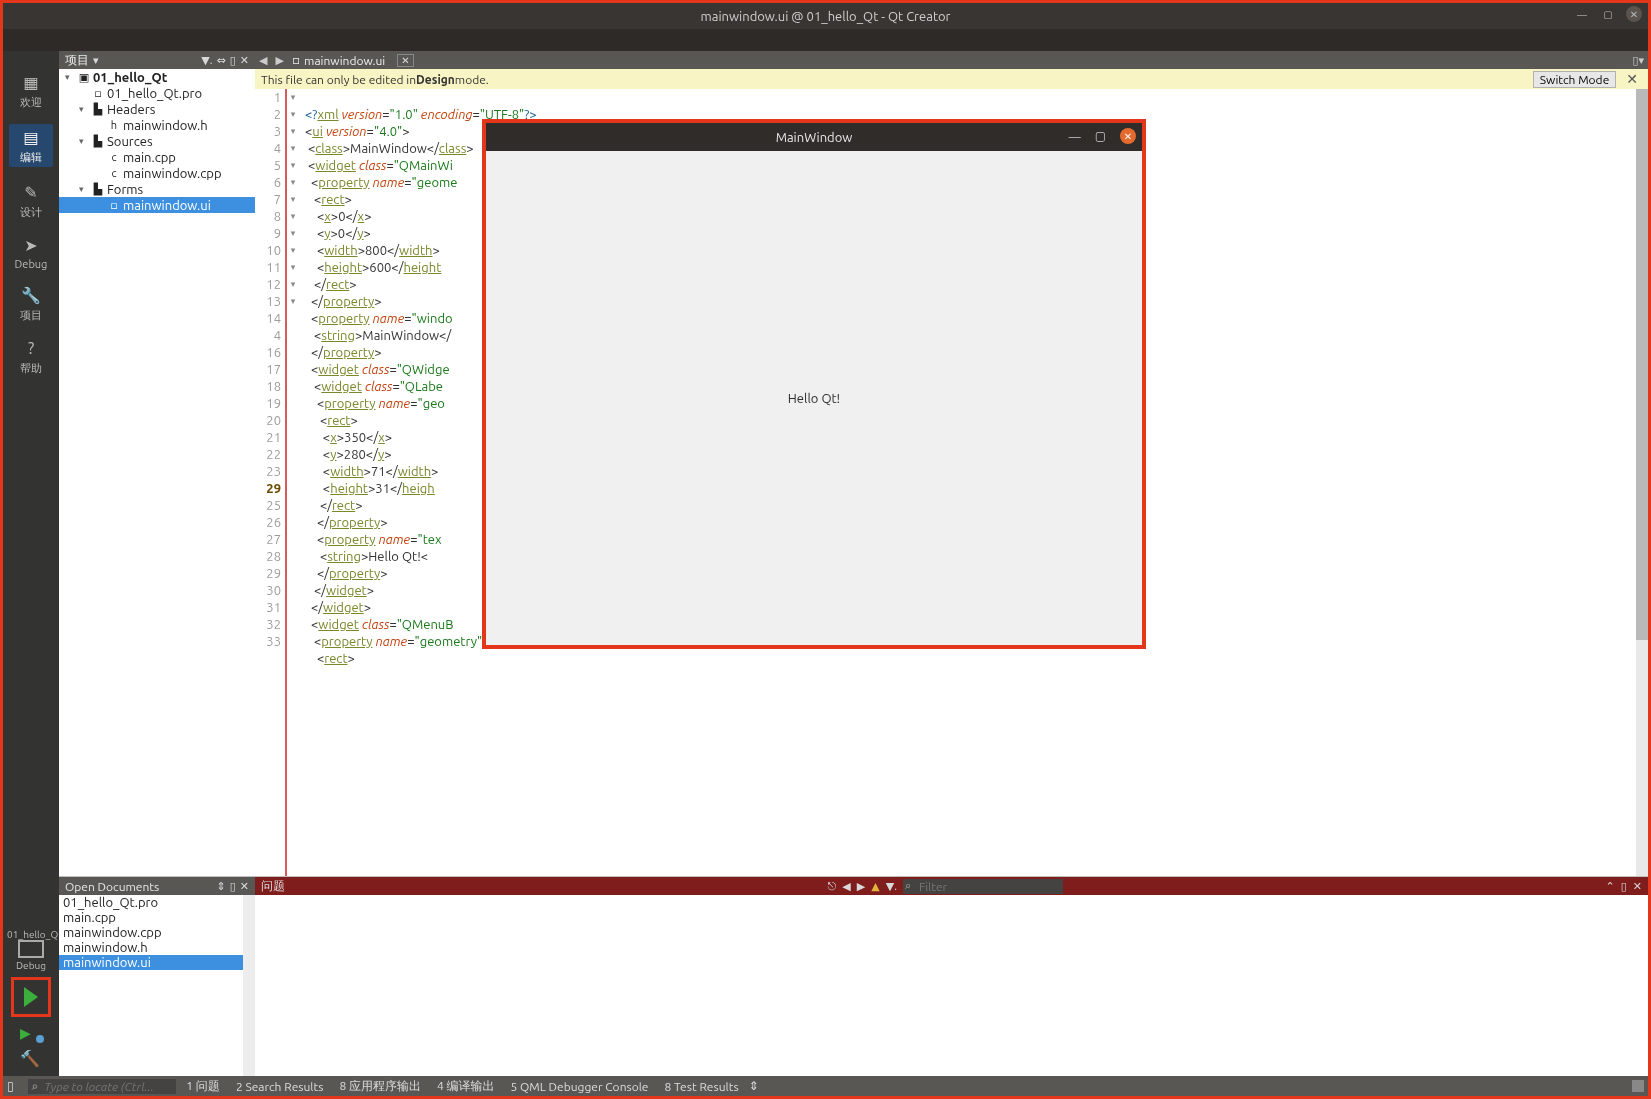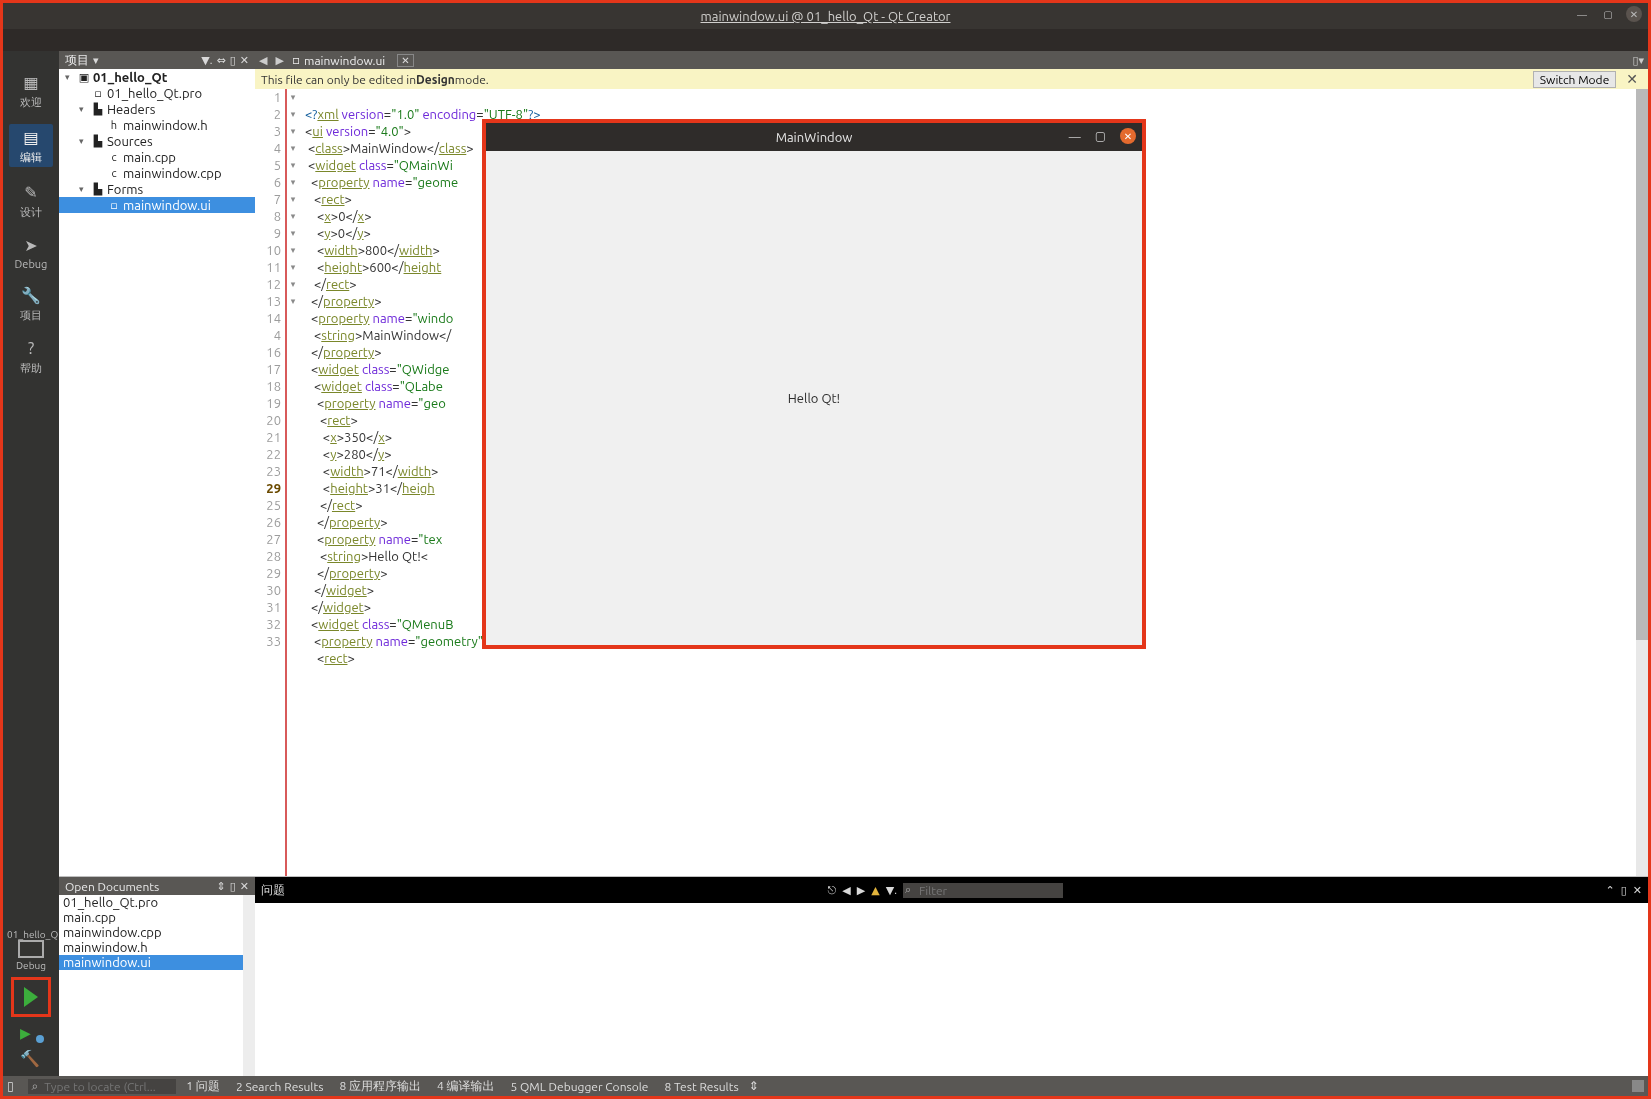--- a/index.html
+++ b/index.html
@@ -1,21 +1,21 @@
 <!DOCTYPE html>
 <html><head>
 <meta charset="utf-8">
 <style>
 * { margin: 0; padding: 0; box-sizing: border-box; font-family: "Ubuntu", "DejaVu Sans", sans-serif; }
 body { background: #1e1e1e; width: 1651px; height: 1099px; overflow: hidden; position: relative; }
 
 .outer { border: 3px solid #e4361a; width: 1651px; height: 1099px; background: #2e2a28; position: absolute; }
 
 
-.titlebar { background: #383532; height: 26px; color: #d0cfcd; font-size: 13px; display: flex; align-items: center; justify-content: center; position: relative; text-decoration: underline; }
+.titlebar { background: #383532; height: 26px; color: #d0cfcd; font-size: 13px; display: flex; align-items: center; justify-content: center; position: relative; }
 .titlebar .controls { position: absolute; right: 6px; top: 3px; display: flex; gap: 10px; }
 .win-ctrl { width: 16px; height: 16px; border-radius: 50%; display: flex; align-items: center; justify-content: center; color: #bbb; font-size: 10px; }
 .win-ctrl.close { background: #5a534e; }
 
 
 .menubar { background: #e6e6e6; height: 22px; display: flex; align-items: center; padding: 0 4px; font-size: 13px; color: #222; }
 .menubar .mitem { padding: 2px 8px; }
 
 
 .modebar { position: absolute; left: 0; top: 48px; bottom: 20px; width: 56px; background: #333331; color: #b9b9b9; display: flex; flex-direction: column; align-items: center; padding-top: 20px; font-size: 11px; }
@@ -62,44 +62,44 @@
 .infobar .sp{flex:1;}
 .switch-btn { background:#e7e7e7; border:1px solid #b1b1b1; padding:1px 6px; font-size:12px; margin-right:6px;}
 .x-info { font-size:14px; color:#555; padding:0 4px;}
 
 .editor { flex:1; display:flex; background:#fff; font-family:"DejaVu Sans Mono",monospace; font-size:13px; position:relative; overflow:hidden;}
 .gutter { width:30px; text-align:right; color:#9c9c9c; padding-right:4px; line-height:17px; background:#fff;}
 .gutter .cur { color:#6b4a00; font-weight:bold;}
 .fold-col { width:12px; color:#8a8a8a; line-height:17px; font-size:9px; text-align:center;}
 .red-margin { width:2px; background:#d85a5a;}
 .code { padding-left:6px; line-height:17px; white-space:pre; color:#333;}
-.code .kw{color:#7a872a;text-decoration:underline;} .code .str{color:#1a7a1a;} .code .attr{color:#6d28d9;} .code .decl{color:#125d9c;}
+.code .kw{color:#7a872a;text-decoration:underline;} .code .str{color:#1a7a1a;} .code .attr{color:#c2410c;font-style:italic;} .code .decl{color:#125d9c;}
 
 .scrollbar-v { width:12px; background:#e8e8e8; position:absolute; right:0; top:0; bottom:0;}
 .scrollbar-v .thumb{ background:#b9b9b9; position:absolute; left:0; right:0; top:0; height:70%;}
 
 
 .lower { display:flex; height:200px; border-top:1px solid #bfbfbf; }
 .opendocs { width:196px; display:flex; flex-direction:column;}
 .doclist { flex:1; background:#fff; font-size:13px; color:#222; position:relative;}
 .doclist .it { padding:0 4px; height:15px; line-height:15px;}
 .doclist .it.sel{ background:#3d8fe0; color:#fff;}
 .doclist-scroll { position:absolute; right:0; top:0; bottom:0; width:12px; background:#ededed;}
 
 .issues { flex:1; display:flex; flex-direction:column; background:#fff;}
-.issues-hdr { background:#000000; height:26px; display:flex; align-items:center; font-size:12px; color:#ddd; padding:0 6px; gap:6px;}
+.issues-hdr { background:#7f1d1d; height:18px; display:flex; align-items:center; font-size:12px; color:#ddd; padding:0 6px; gap:6px;}
 .issues-hdr .sp{flex:1;}
 .filter-in { background:#454341; border:none; color:#ccc; font-size:12px; padding:1px 4px 1px 16px; width:160px; height:15px;}
 .filter-wrap { position:relative;}
 .filter-wrap .mag { position:absolute; left:2px; top:0; color:#aaa; font-size:11px;}
 
 
 .status { position:absolute; left:0; right:0; bottom:0; height:20px; background:#595754; color:#ddd; font-size:12px; display:flex; align-items:center; padding:0 4px; gap:4px;}
 .status .locator { display:flex; align-items:center; gap:4px; }
-.status .locator input { background:#454341; border:none; color:#999; font-size:12px; padding:1px 4px 1px 16px; width:148px; height:15px; }
+.status .locator input { background:#454341; border:none; color:#999; font-size:12px; padding:1px 4px 1px 16px; width:148px; height:15px; font-style:italic;}
 .status .sitem { padding:0 6px;}
 .status .sp { flex:1;}
 .status .endico { width:12px; height:12px; background:#888;}
 
 
 .appwin { position:absolute; left:479px; top:116px; width:664px; height:530px; border:4px solid #e4361a; background:#f0f0f0;}
 .appwin .abar { height:28px; background:#2f2c2a; display:flex; align-items:center; justify-content:center; color:#e6e6e6; font-size:13px; position:relative;}
 .appwin .actrls { position:absolute; right:6px; top:5px; display:flex; gap:14px; align-items:center;}
 .appwin .ac { color:#cfcfcf; font-size:12px;}
 .appwin .ac.close { width:16px;height:16px; border-radius:50%; background:#e46a2e; color:#fff; display:flex;align-items:center;justify-content:center; font-size:10px;}

